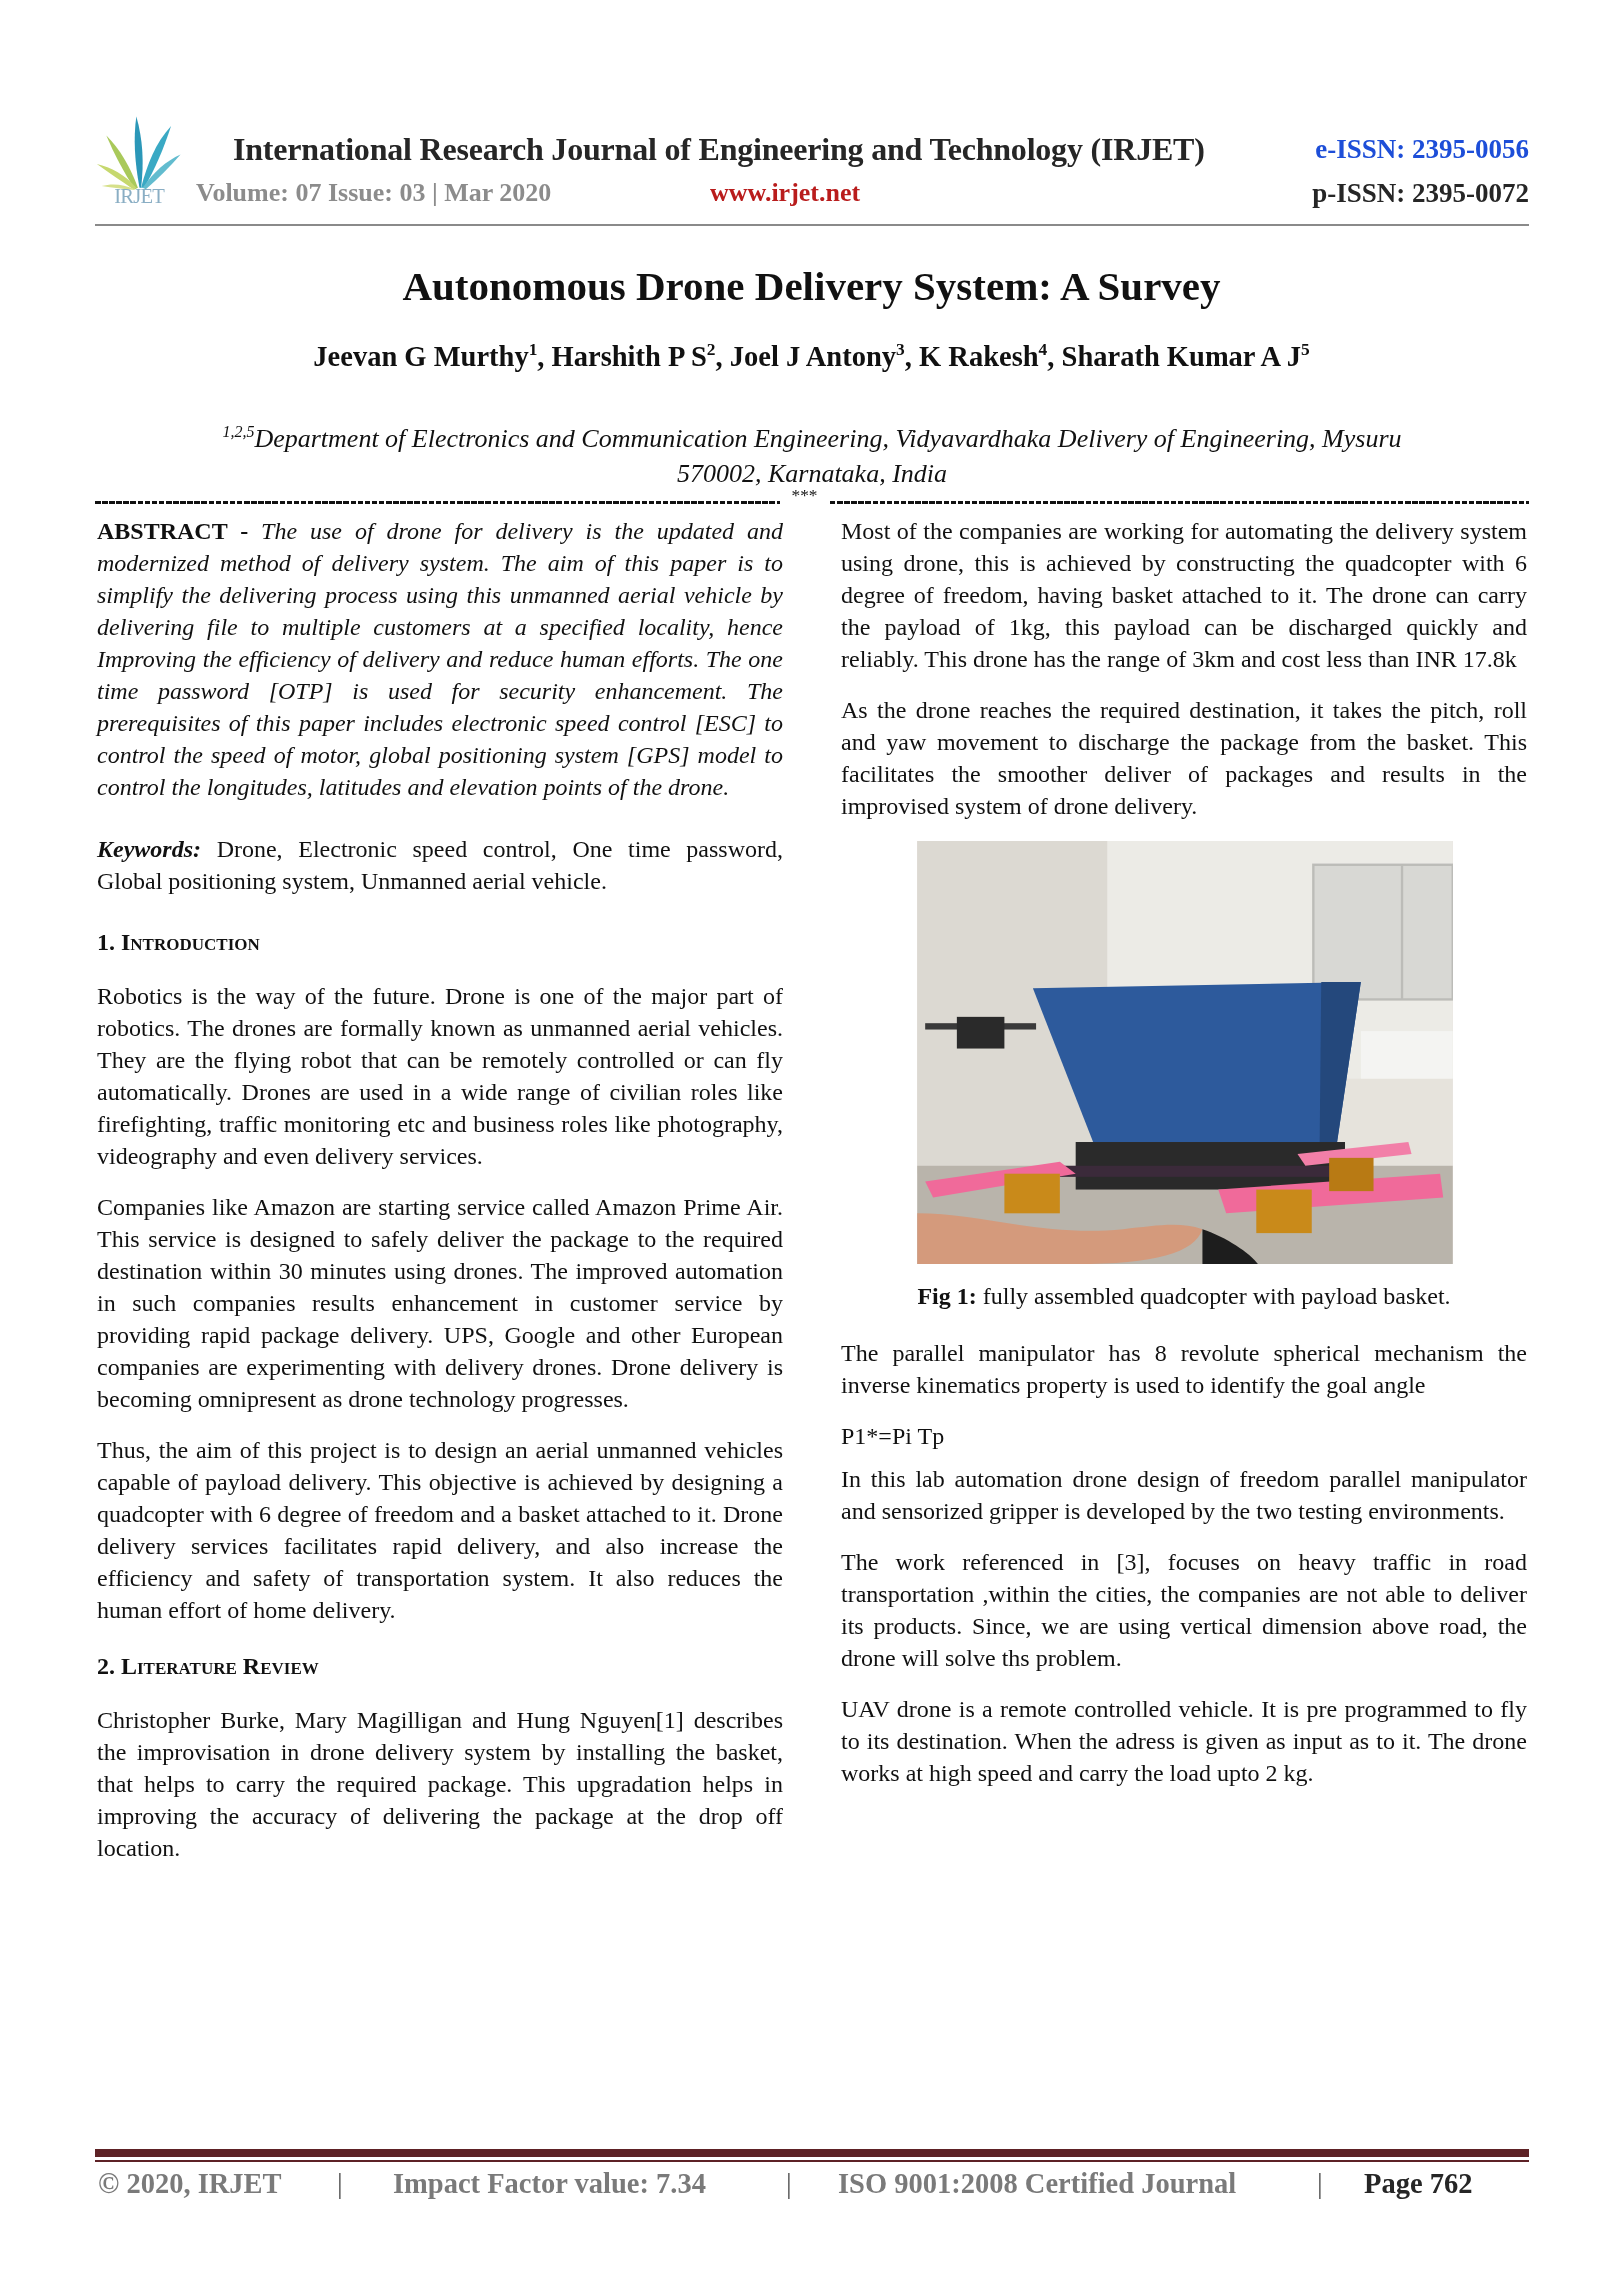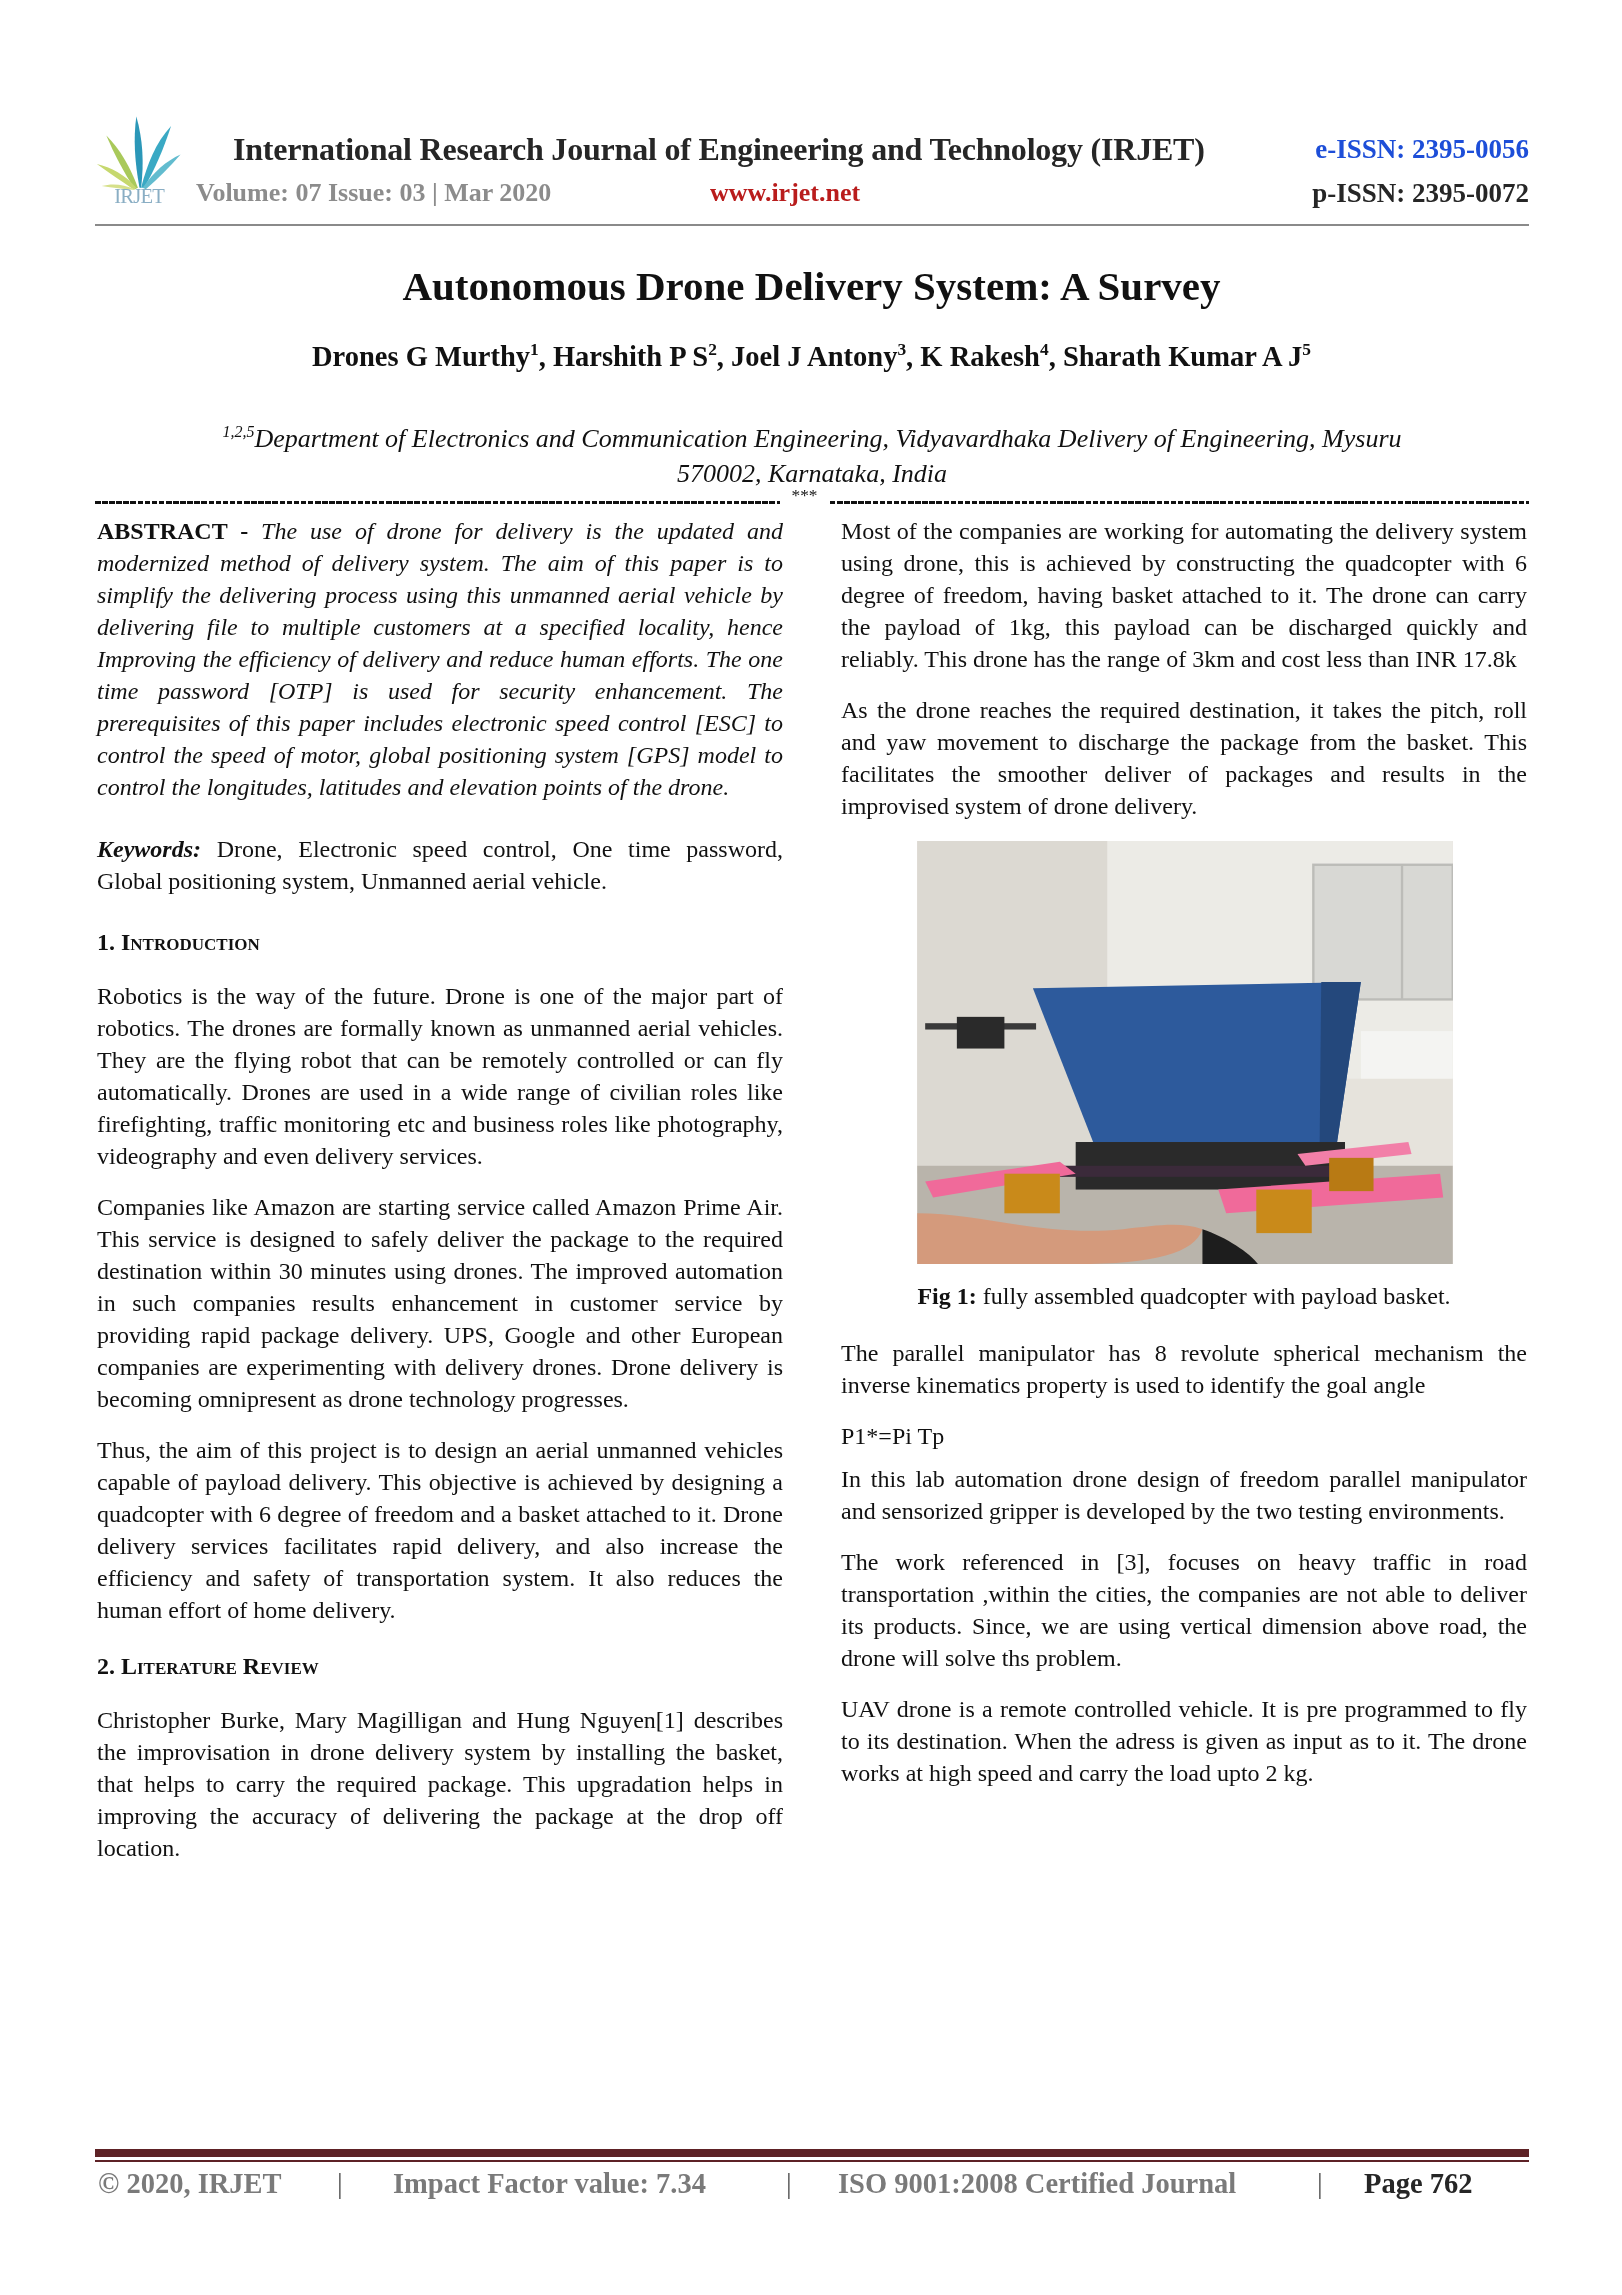--- a/index.html
+++ b/index.html
@@ -146,21 +146,21 @@
   <div class="eissn">e-ISSN: 2395-0056</div>
   <div class="volume">Volume: 07 Issue: 03 | Mar 2020</div>
   <div class="website">www.irjet.net</div>
   <div class="pissn">p-ISSN: 2395-0072</div>
 </div>
 <div class="header-rule"></div>
 
 <h1 class="paper-title">Autonomous Drone Delivery System: A Survey</h1>
 
 <div class="authors">
-  <span>Drones G Murthy</span><sup>1</sup><span>, </span><span>Harshith P S</span><sup>2</sup><span>, </span><span>Joel J Antony</span><sup>3</sup><span>, </span><span>K Rakesh</span><sup>4</sup><span>, </span><span>Sharath Kumar A J</span><sup>5</sup>
+  <span>Jeevan G Murthy</span><sup>1</sup><span>, </span><span>Harshith P S</span><sup>2</sup><span>, </span><span>Joel J Antony</span><sup>3</sup><span>, </span><span>K Rakesh</span><sup>4</sup><span>, </span><span>Sharath Kumar A J</span><sup>5</sup>
 </div>
 
 <div class="affiliation">
   <sup>1,2,5</sup><span>Department of Electronics and Communication Engineering, Vidyavardhaka Delivery of Engineering, Mysuru</span><br>
   <span>570002, Karnataka, India</span>
 </div>
 
 <div class="separator">
   <div class="sep-line sep-left"></div>
   <div class="sep-stars">***</div>

